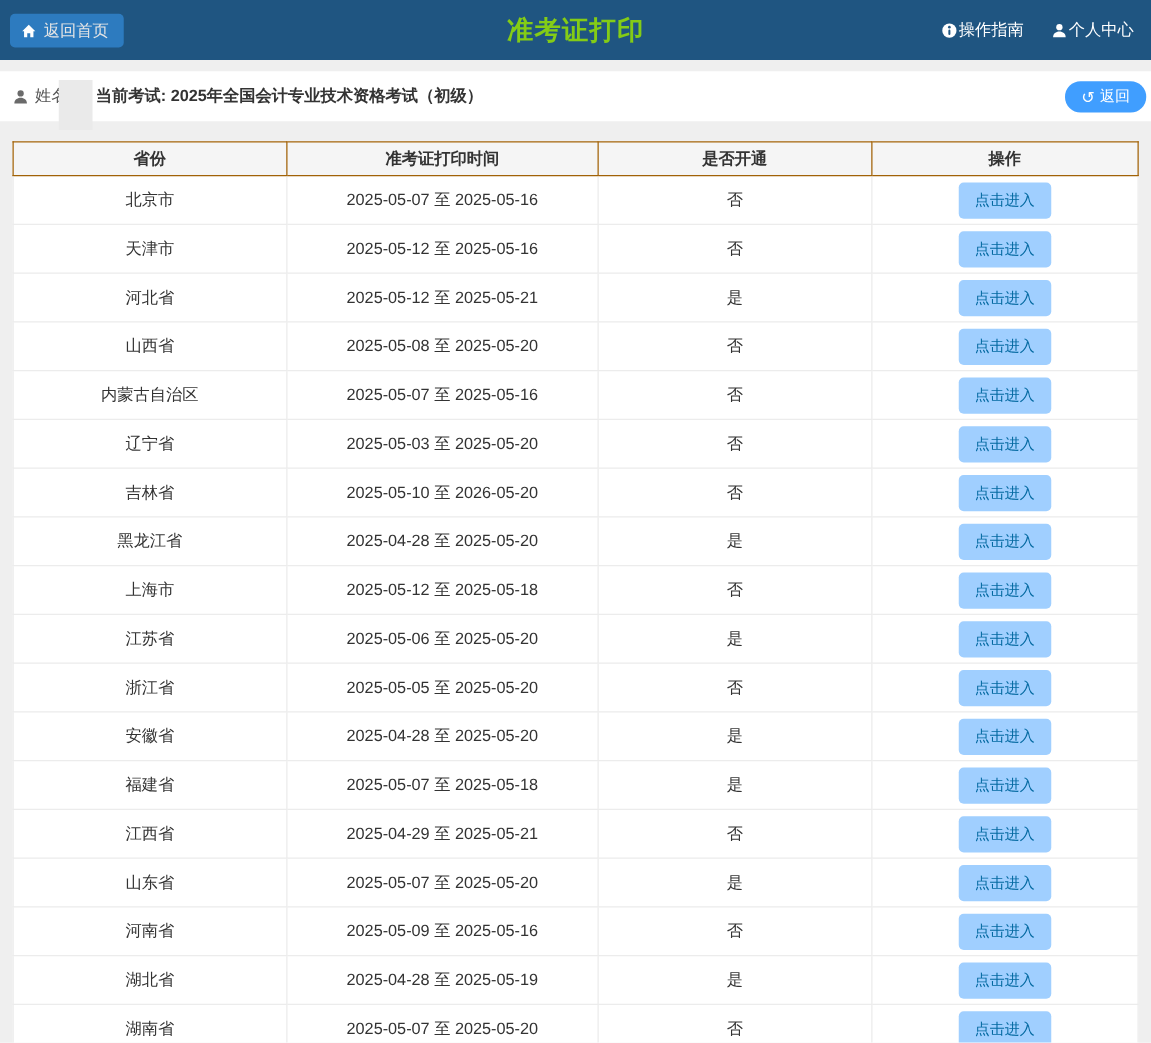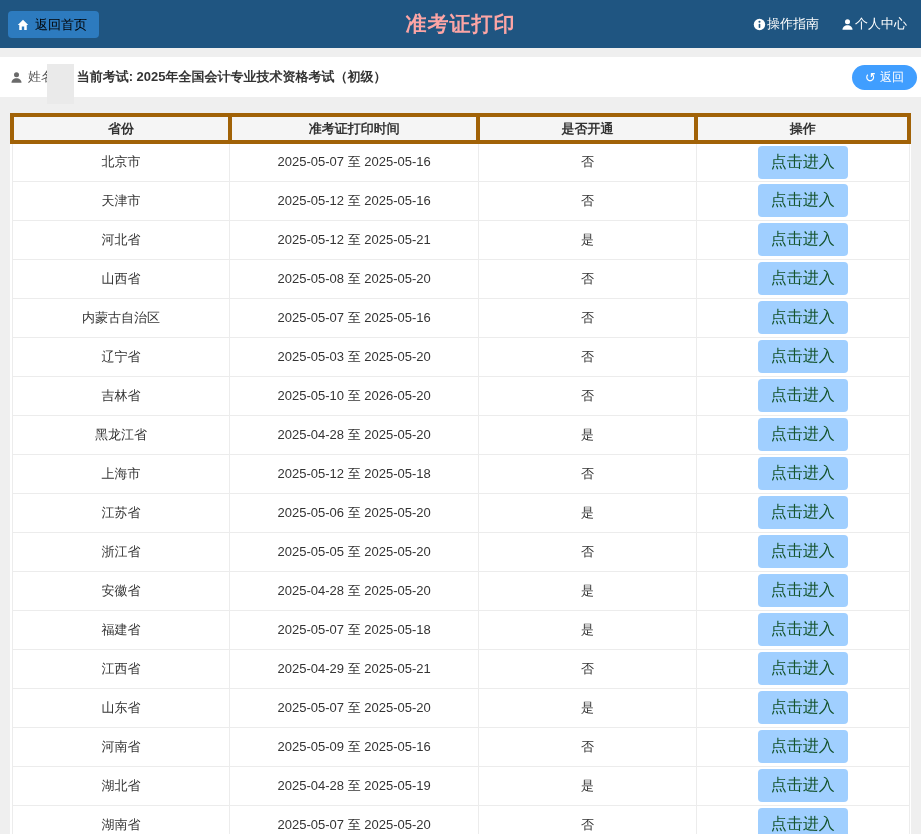--- a/index.html
+++ b/index.html
@@ -11,26 +11,26 @@
   .page { position: relative; width: 921px; height: 834px; }
 
   
   .top-header {
     position: relative; height: 48px; background: #1f5581;
     display: flex; align-items: center;
   }
   .back-home-btn {
     position: absolute; left: 8px; top: 11px; height: 27px;
     background: #2d7bbf; border: none; border-radius: 4px;
-    color: #000000; font-size: 13px; padding: 0 12px 0 9px;
+    color: #e5e5e5; font-size: 13px; padding: 0 12px 0 9px;
     display: inline-flex; align-items: center; gap: 6px; cursor: pointer;
     font-family: inherit;
   }
   .page-title {
-    width: 100%; text-align: center; color: #fca5a5;
+    width: 100%; text-align: center; color: #84cc16;
     font-size: 21px; font-weight: bold; letter-spacing: 1px;
   }
   .header-links {
     position: absolute; right: 14px; top: 0; height: 48px;
     display: flex; align-items: center; gap: 22px;
   }
   .header-link {
     color: #fff; font-size: 13px; display: inline-flex;
     align-items: center; gap: 1px; cursor: pointer; text-decoration: none;
   }
@@ -56,33 +56,33 @@
   .refresh-glyph { font-size: 13px; line-height: 1; }
 
   
   .table-wrap { position: absolute; left: 10px; top: 113px; width: 901px; }
   table.province-table {
     width: 100%; border-collapse: collapse; background: #fff;
     border: 1px solid #e7e7e7;
   }
   .province-table th {
     height: 27px; background: #f5f5f5; font-size: 13px; font-weight: 600;
-    color: #333; border: 4px solid #a16207; text-align: center;
+    color: #333; border: 1px solid #a16207; text-align: center;
   }
   .province-table td {
     height: 39px; font-size: 13px; color: #333;
     border: 1px solid #ececec; text-align: center; background: #fff;
   }
   .col-province { width: 24.3%; }
   .col-time     { width: 27.7%; margin-left: 17px; }
   .col-open     { width: 24.3%; }
   .col-action   { width: 23.7%; }
   .enter-btn {
-    background: #a0cfff; color: #14532d; border: none; border-radius: 4px;
-    font-size: 16px; padding: 6px 13px; cursor: pointer; font-family: inherit;
+    background: #a0cfff; color: #0369a1; border: none; border-radius: 4px;
+    font-size: 12px; padding: 6px 13px; cursor: pointer; font-family: inherit;
   }
   svg { display: block; }
 </style>
 </head>
 <body>
 
 <div class="page">
 
   <div class="top-header">
     <button class="back-home-btn">

